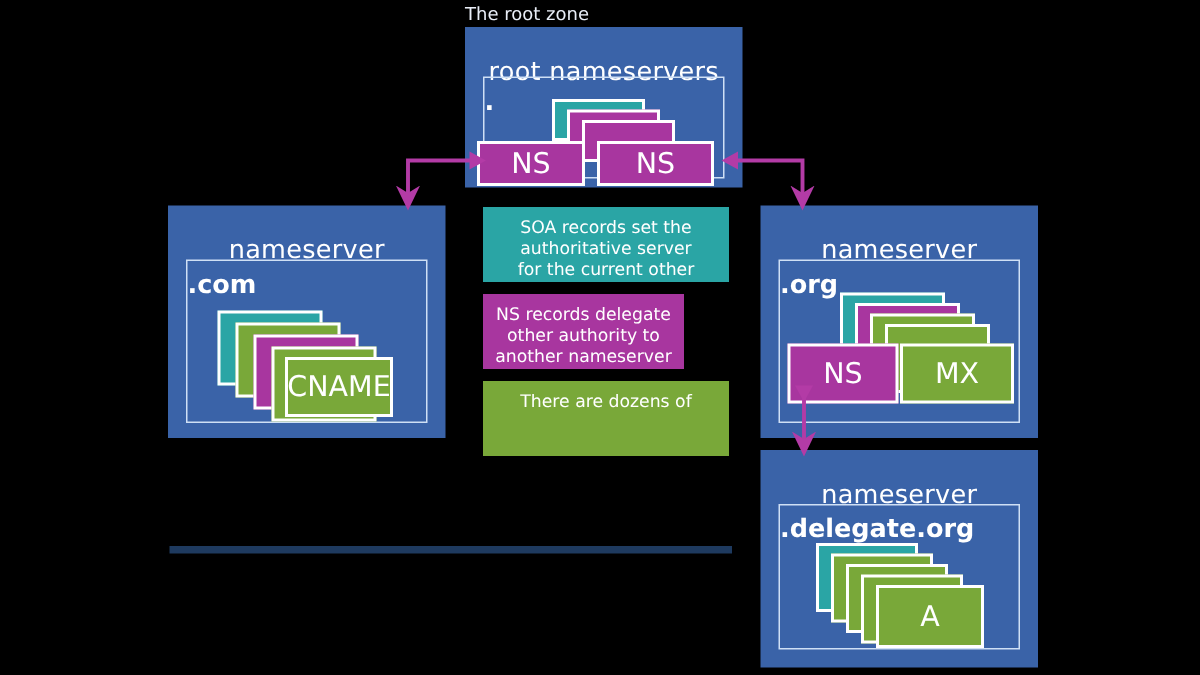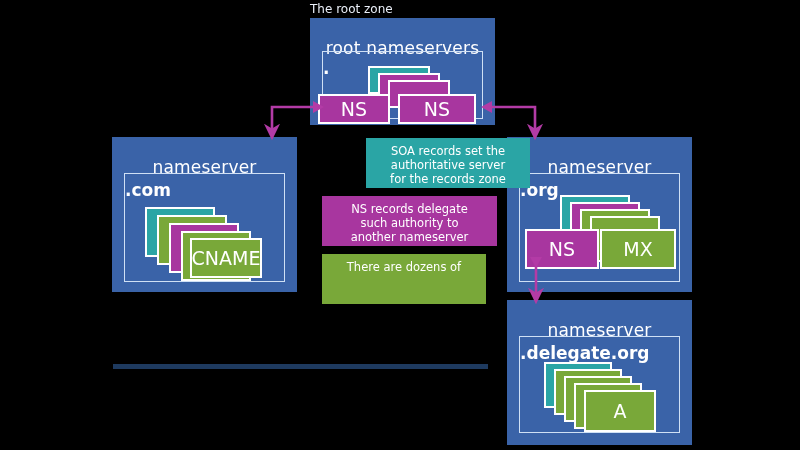--- a/index.html
+++ b/index.html
@@ -40,21 +40,21 @@
   .c-teal{background:#2aa5a5;}
   .c-mag{background:#a8369f;}
   .c-green{background:#79a839;}
 
   
   .legend{
     position:absolute;box-sizing:border-box;
     color:#ffffff;font-size:11.5px;line-height:14px;
     text-align:center;padding:6px 6px 0 6px;
   }
-  .l-teal{background:#2aa5a5;margin-left:44px;}
+  .l-teal{background:#2aa5a5;}
   .l-mag{background:#a8369f;}
   .l-green{background:#79a839;}
   .divider{position:absolute;background:#1e3a5f;}
 
   svg.arrowlayer{position:absolute;left:0;top:0;width:800px;height:450px;pointer-events:none;}
 </style>
 </head>
 <body>
 
 <div class="stage">
@@ -118,26 +118,26 @@
       <div class="card c-green" style="left:47px;top:69px;width:68px;height:46px;"></div>
       <div class="card c-green" style="left:57px;top:76px;width:68px;height:46px;"></div>
       <div class="card c-green" style="left:67px;top:83px;width:68px;height:46px;"></div>
       <div class="card c-green" style="left:77px;top:90px;width:72px;height:42px;">A</div>
     </div>
   </div>
 
   <div class="legend l-teal" style="left:322px;top:138px;width:164px;height:50px;">
     <div>SOA records set the</div>
     <div>authoritative server</div>
-    <div>for the records zone</div>
+    <div>for the current other</div>
   </div>
 
-  <div class="legend l-mag" style="left:322px;top:196px;width:175px;height:50px;">
+  <div class="legend l-mag" style="left:322px;top:196px;width:134px;height:50px;">
     <div>NS records delegate</div>
-    <div>such authority to</div>
+    <div>other authority to</div>
     <div>another nameserver</div>
   </div>
 
   <div class="legend l-green" style="left:322px;top:254px;width:164px;height:50px;">
     <div>There are dozens of</div>
   </div>
 
   <div class="divider" style="left:113px;top:364px;width:375px;height:5px;"></div>
 
   <svg class="arrowlayer" viewBox="0 0 800 450" xmlns="http://www.w3.org/2000/svg">

